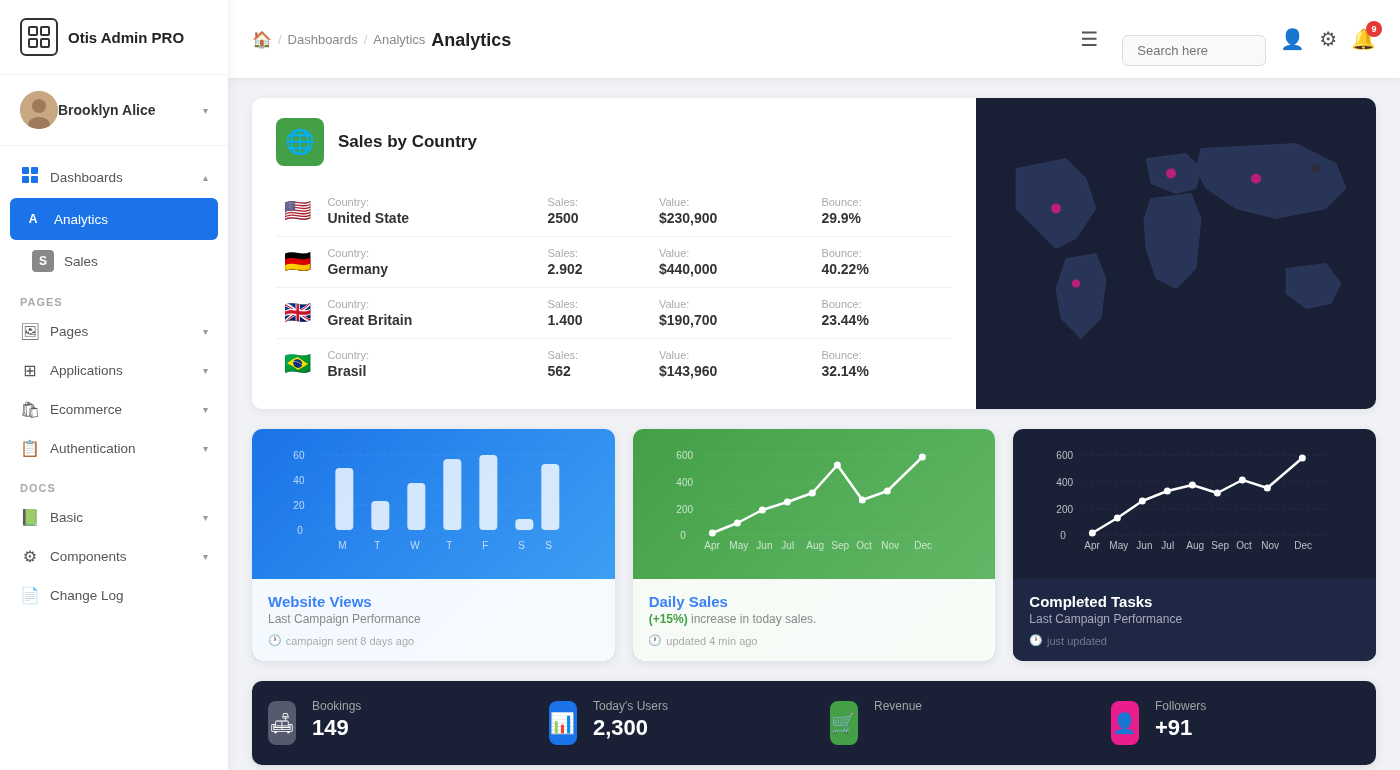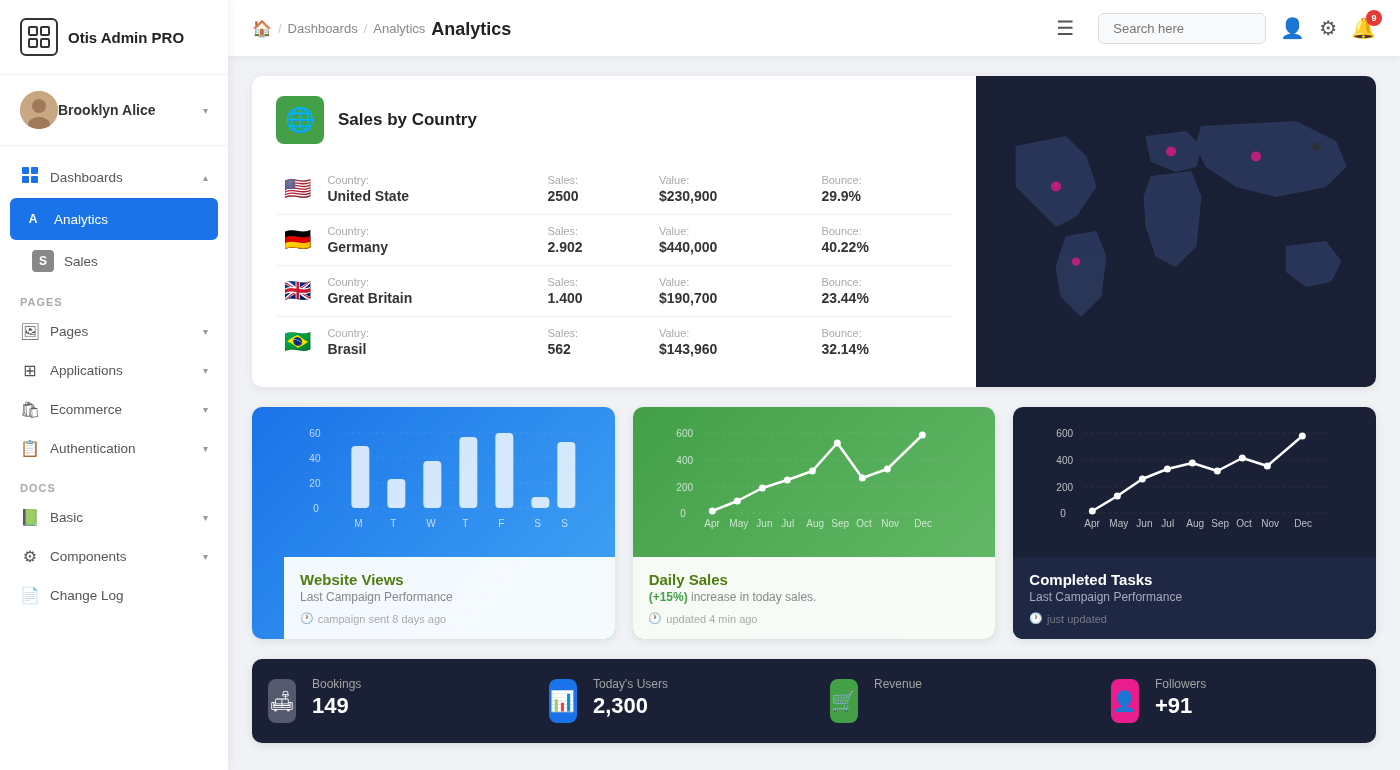--- a/index.html
+++ b/index.html
@@ -47,21 +47,21 @@
       background: #fff; padding: 12px 24px; display: flex; align-items: center; gap: 16px;
       box-shadow: 0 2px 6px rgba(0,0,0,0.06); z-index: 5;
     }
     .breadcrumb { display: flex; align-items: center; gap: 6px; font-size: 13px; color: #888; flex: 1; }
     .breadcrumb .page-title { font-size: 18px; font-weight: 700; color: #222; display: block; margin-top: 2px; }
     .breadcrumb-sep { color: #ccc; }
     .breadcrumb-home { font-size: 16px; }
     .hamburger-btn { font-size: 20px; color: #555; cursor: pointer; padding: 4px 8px; margin-left: 8px; }
     .header-right { display: flex; align-items: center; gap: 14px; }
     .search-box {
-      border: 1px solid #ddd; border-radius: 6px; padding: 7px 14px; font-size: 13px; color: #888; width: 168px; outline: none;
+      border: 1px solid #ddd; border-radius: 6px; padding: 7px 14px; font-size: 13px; color: #888; width: 144px; outline: none; margin-top: 23px;
     }
     .header-icon { font-size: 20px; color: #555; cursor: pointer; position: relative; }
     .notif-badge {
       position: absolute; top: -6px; right: -6px; background: #e53935; color: #fff; font-size: 9px;
       border-radius: 50%; width: 16px; height: 16px; display: flex; align-items: center; justify-content: center; font-weight: 700;
     }
 
     
     #content { flex: 1; overflow-y: auto; padding: 20px 24px; background: #f0f2f5; }
 
@@ -87,28 +87,28 @@
 
     .map-side {
       width: 400px; min-width: 400px; background: #1a2035; position: relative; overflow: hidden;
     }
 
     
     .chart-row { display: grid; grid-template-columns: 1fr 1fr 1fr; gap: 18px; margin-bottom: 20px; }
     .chart-card {
       border-radius: 10px; overflow: hidden; box-shadow: 0 2px 10px rgba(0,0,0,0.09);
     }
-    .chart-card-blue { background: linear-gradient(135deg, #1a73e8, #42a5f5); padding-left: 32px; }
+    .chart-card-blue { background: linear-gradient(135deg, #1a73e8, #42a5f5); }
     .chart-card-green { background: linear-gradient(135deg, #43a047, #66bb6a); }
     .chart-card-dark { background: #1a2035; }
 
     .chart-area { padding: 16px 16px 0; }
     .chart-info { padding: 14px 16px 14px; background: rgba(255,255,255,0.95); }
     .chart-card-dark .chart-info { background: #1e2744; }
-    .chart-title { font-size: 15px; font-weight: 700; color: #4d7c0f; }
+    .chart-title { font-size: 15px; font-weight: 700; color: #3b82f6; }
     .chart-card-dark .chart-title { color: #fff; }
     .chart-subtitle { font-size: 12px; color: #888; margin-top: 2px; }
     .chart-card-dark .chart-subtitle { color: #aab; }
     .chart-meta { font-size: 11px; color: #aaa; margin-top: 8px; display: flex; align-items: center; gap: 4px; }
     .chart-card-dark .chart-meta { color: #778; }
     .highlight-green { color: #43a047; font-weight: 700; }
 
     
     .stats-row {
       display: grid; grid-template-columns: 60px 1fr 60px 1fr 60px 1fr 60px 1fr; gap: 0;

